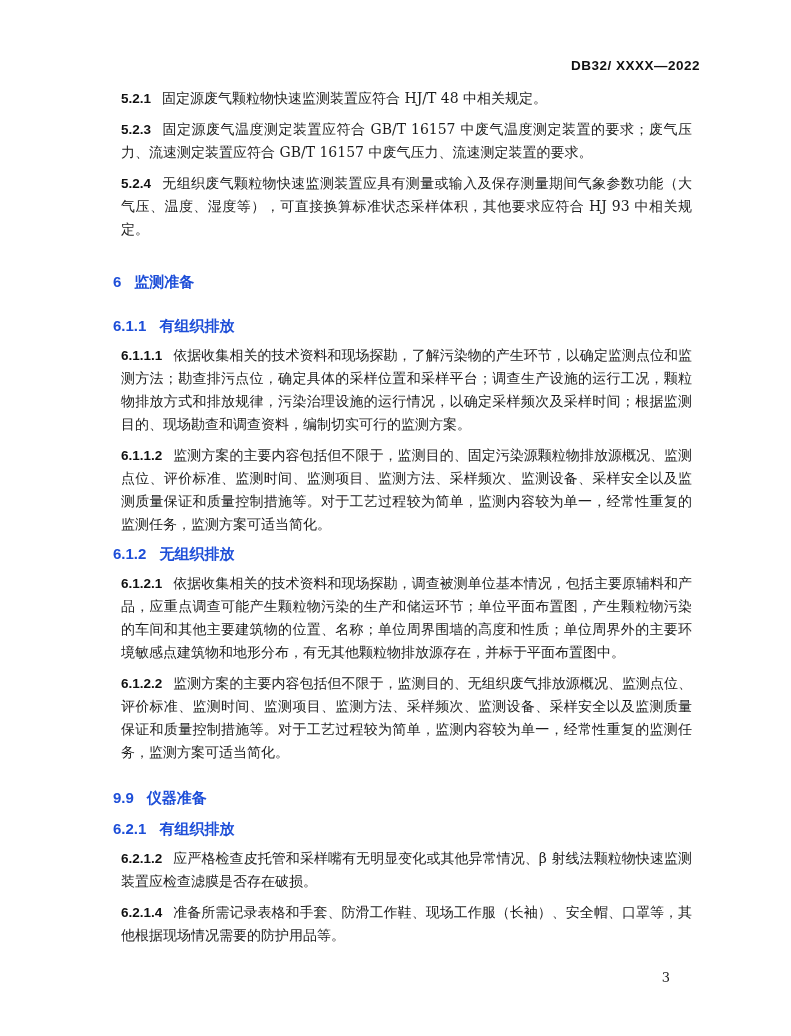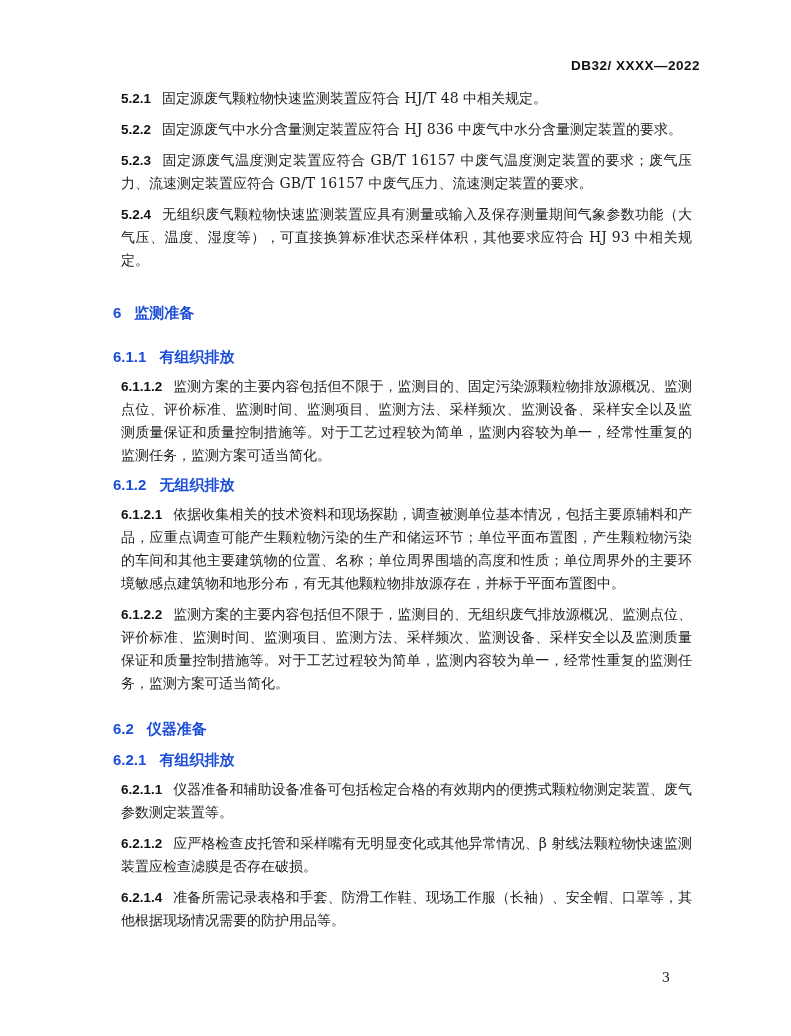--- a/index.html
+++ b/index.html
@@ -62,45 +62,44 @@
 <body>
 
 <div class="page">
 
   <div class="doc-header">DB32/ XXXX—2022</div>
 
   <div class="body-text">
 
     <p class="clause"><span class="num">5.2.1</span><span>固定源废气颗粒物快速监测装置应符合 HJ/T 48 中相关规定。</span></p>
 
-    <p class="clause"><span class="num">5.2.2</span><span>固定源废气中水分含量测定装置应符合 HJ 836 中废气中水分含量测定装置的要求。</span></p>
 
     <p class="clause"><span class="num">5.2.3</span><span>固定源废气温度测定装置应符合 GB/T 16157 中废气温度测定装置的要求；废气压力、流速测定装置应符合 GB/T 16157 中废气压力、流速测定装置的要求。</span></p>
 
     <p class="clause"><span class="num">5.2.4</span><span>无组织废气颗粒物快速监测装置应具有测量或输入及保存测量期间气象参数功能（大气压、温度、湿度等），可直接换算标准状态采样体积，其他要求应符合 HJ 93 中相关规定。</span></p>
 
     <div class="h1"><span class="num">6</span><span>监测准备</span></div>
 
 
     <div class="h3"><span class="num">6.1.1</span><span>有组织排放</span></div>
 
+    <p class="clause"><span class="num">6.1.1.1</span><span>依据收集相关的技术资料和现场探勘，了解污染物的产生环节，以确定监测点位和监测方法；勘查排污点位，确定具体的采样位置和采样平台；调查生产设施的运行工况，颗粒物排放方式和排放规律，污染治理设施的运行情况，以确定采样频次及采样时间；根据监测目的、现场勘查和调查资料，编制切实可行的监测方案。</span></p>
 
     <p class="clause"><span class="num">6.1.1.2</span><span>监测方案的主要内容包括但不限于，监测目的、固定污染源颗粒物排放源概况、监测点位、评价标准、监测时间、监测项目、监测方法、采样频次、监测设备、采样安全以及监测质量保证和质量控制措施等。对于工艺过程较为简单，监测内容较为单一，经常性重复的监测任务，监测方案可适当简化。</span></p>
 
     <div class="h3"><span class="num">6.1.2</span><span>无组织排放</span></div>
 
     <p class="clause"><span class="num">6.1.2.1</span><span>依据收集相关的技术资料和现场探勘，调查被测单位基本情况，包括主要原辅料和产品，应重点调查可能产生颗粒物污染的生产和储运环节；单位平面布置图，产生颗粒物污染的车间和其他主要建筑物的位置、名称；单位周界围墙的高度和性质；单位周界外的主要环境敏感点建筑物和地形分布，有无其他颗粒物排放源存在，并标于平面布置图中。</span></p>
 
     <p class="clause"><span class="num">6.1.2.2</span><span>监测方案的主要内容包括但不限于，监测目的、无组织废气排放源概况、监测点位、评价标准、监测时间、监测项目、监测方法、采样频次、监测设备、采样安全以及监测质量保证和质量控制措施等。对于工艺过程较为简单，监测内容较为单一，经常性重复的监测任务，监测方案可适当简化。</span></p>
 
-    <div class="h2"><span class="num">6.2</span><span>仪器准备</span></div>
+    <div class="h2"><span class="num">9.9</span><span>仪器准备</span></div>
 
     <div class="h3"><span class="num">6.2.1</span><span>有组织排放</span></div>
 
-    <p class="clause"><span class="num">6.2.1.1</span><span>仪器准备和辅助设备准备可包括检定合格的有效期内的便携式颗粒物测定装置、废气参数测定装置等。</span></p>
 
     <p class="clause"><span class="num">6.2.1.2</span><span>应严格检查皮托管和采样嘴有无明显变化或其他异常情况、β 射线法颗粒物快速监测装置应检查滤膜是否存在破损。</span></p>
 
 
     <p class="clause"><span class="num">6.2.1.4</span><span>准备所需记录表格和手套、防滑工作鞋、现场工作服（长袖）、安全帽、口罩等，其他根据现场情况需要的防护用品等。</span></p>
 
   </div>
 
   <div class="page-footer">3</div>
 

